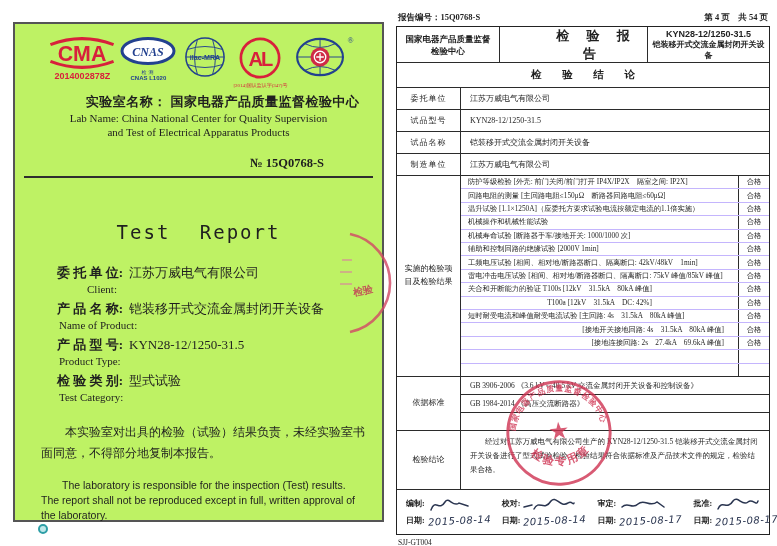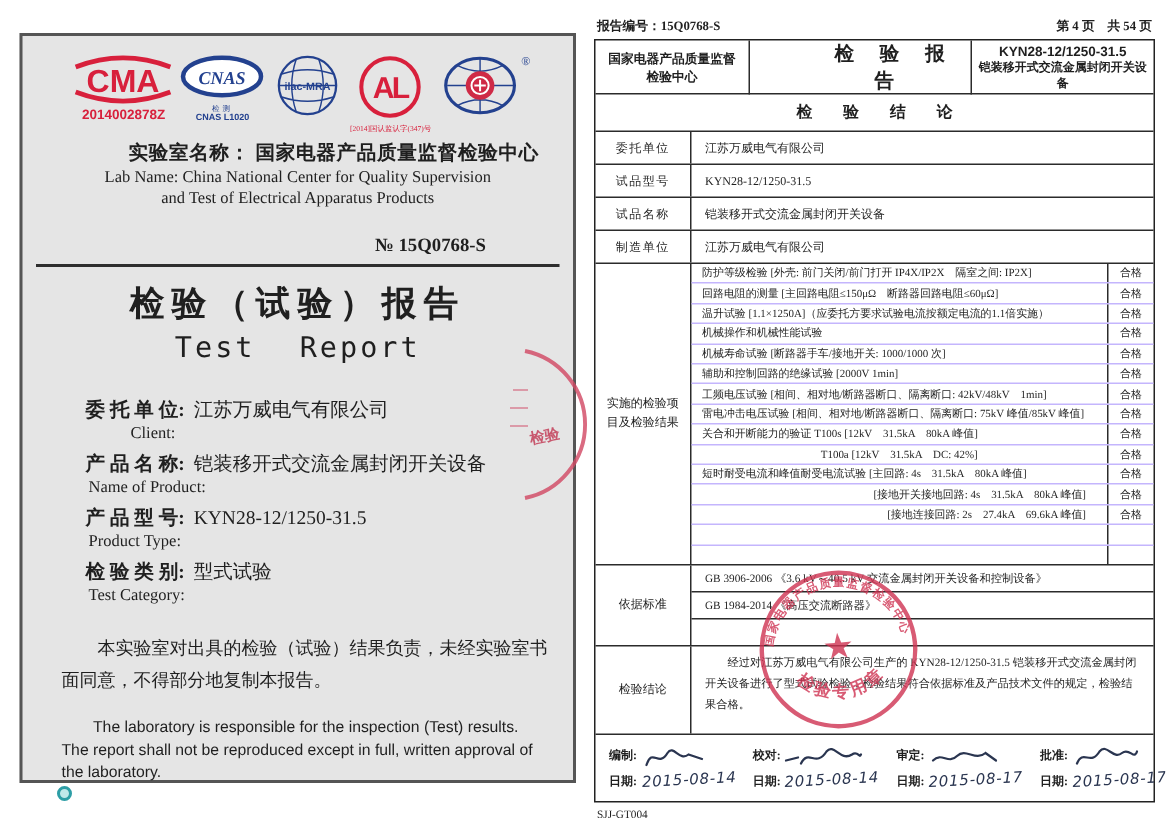--- a/index.html
+++ b/index.html
@@ -1,21 +1,21 @@
 <!DOCTYPE html>
 <html><head>
 <meta charset="utf-8">
 <style>
   html,body{margin:0;padding:0;background:#fff;}
   .canvas{position:relative;width:777px;height:546px;background:#ffffff;overflow:hidden;
           font-family:"Liberation Serif","DejaVu Serif",serif;color:#1f1f1f;}
 
   
   .lpage{position:absolute;left:13px;top:22px;width:371px;height:500px;
-         border:2px solid #555;background:#e5e5e5;box-sizing:border-box;}
+         border:2px solid #555;background:#bef264;box-sizing:border-box;}
   .logos{position:absolute;top:12px;left:0;right:0;display:flex;justify-content:center;
          align-items:flex-start;gap:7px;}
   .logo-col{display:flex;flex-direction:column;align-items:center;}
   .cma-num{font-family:"Liberation Sans",sans-serif;font-weight:bold;font-size:9px;color:#d8203c;margin-top:1px;}
   .cnas-sub1{font-size:5px;color:#23418f;letter-spacing:2px;margin-top:1px;}
   .cnas-sub2{font-family:"Liberation Sans",sans-serif;font-size:6px;font-weight:bold;color:#23418f;}
   .al-sub{font-size:5px;color:#d8203c;margin-top:2px;white-space:nowrap;}
   .reg-mark{font-size:8px;color:#23418f;align-self:flex-start;margin-left:-6px;}
   .labname{position:absolute;top:70px;left:0;right:0;text-align:center;line-height:1.3;}
   .labname .zh{font-size:13px;font-weight:bold;letter-spacing:0.5px;padding-left:48px;}
@@ -140,21 +140,20 @@
 
     <div class="labname">
       <div class="zh">实验室名称： 国家电器产品质量监督检验中心</div>
       <div class="en">Lab Name:   China National Center for Quality Supervision</div>
       <div class="en">and Test of Electrical Apparatus Products</div>
     </div>
 
     <div class="repno">№  15Q0768-S</div>
     <div class="rule"></div>
 
-    <div class="title-zh">检验（试验）报告</div>
     <div class="title-en">Test Report</div>
 
     <div class="fields">
       <div class="field f0">
         <div class="f-zh"><span class="f-label">委 托 单 位:</span><span class="f-value">江苏万威电气有限公司</span></div>
         <div class="f-en">Client:</div>
       </div>
       <div class="field">
         <div class="f-zh"><span class="f-label">产 品 名 称:</span><span class="f-value">铠装移开式交流金属封闭开关设备</span></div>
         <div class="f-en">Name of Product:</div>

